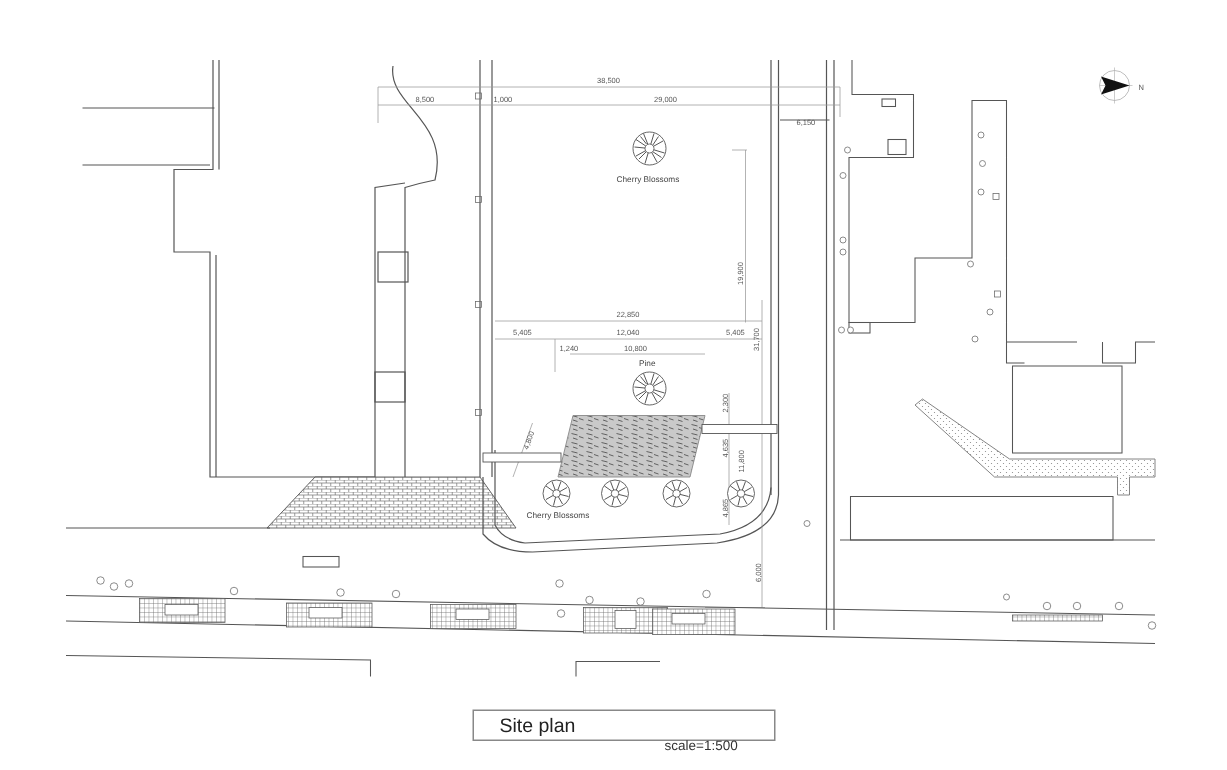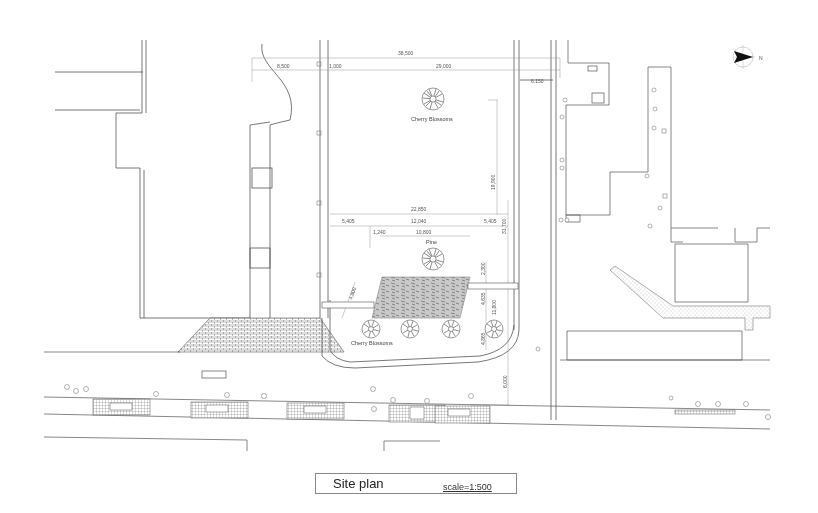--- a/index.html
+++ b/index.html
@@ -2,21 +2,21 @@
 <html><head>
 <meta charset="utf-8">
 <style>
   html, body { margin:0; padding:0; background:#ffffff; }
   body { width:818px; height:513px; position:relative; overflow:hidden; font-family:"Liberation Sans", sans-serif; }
   #plan { position:absolute; left:0; top:0; width:818px; height:513px; }
   .dim { font-family:"Liberation Sans", sans-serif; font-size:5px; fill:#555; }
   .lbl { font-family:"Liberation Sans", sans-serif; font-size:5.5px; fill:#444; }
   .title-box { position:absolute; left:315px; top:473px; width:202px; height:21px; border:1px solid #888; box-sizing:border-box; background:#fff;text-align:right; }
   .title-text { position:absolute; left:17px; top:2px; font-size:13px; color:#222; font-family:"Liberation Sans", sans-serif; }
-  .scale-text { position:absolute; left:127px; top:8px; font-size:9px; color:#333; font-family:"Liberation Sans", sans-serif;text-decoration:underline; }
+  .scale-text { position:absolute; left:127px; top:18px; font-size:9px; color:#333; font-family:"Liberation Sans", sans-serif; }
 </style>
 </head>
 <body>
 
 <svg id="plan" viewBox="0 0 818 513" xmlns="http://www.w3.org/2000/svg">
   <defs>
     <pattern id="brick" width="6" height="4" patternUnits="userSpaceOnUse">
       <rect width="6" height="4" fill="#fff"></rect>
       <path d="M0 0H6M0 2H6M1.5 0V2M4.5 2V4" stroke="#777" stroke-width="0.5"></path>
     </pattern>

